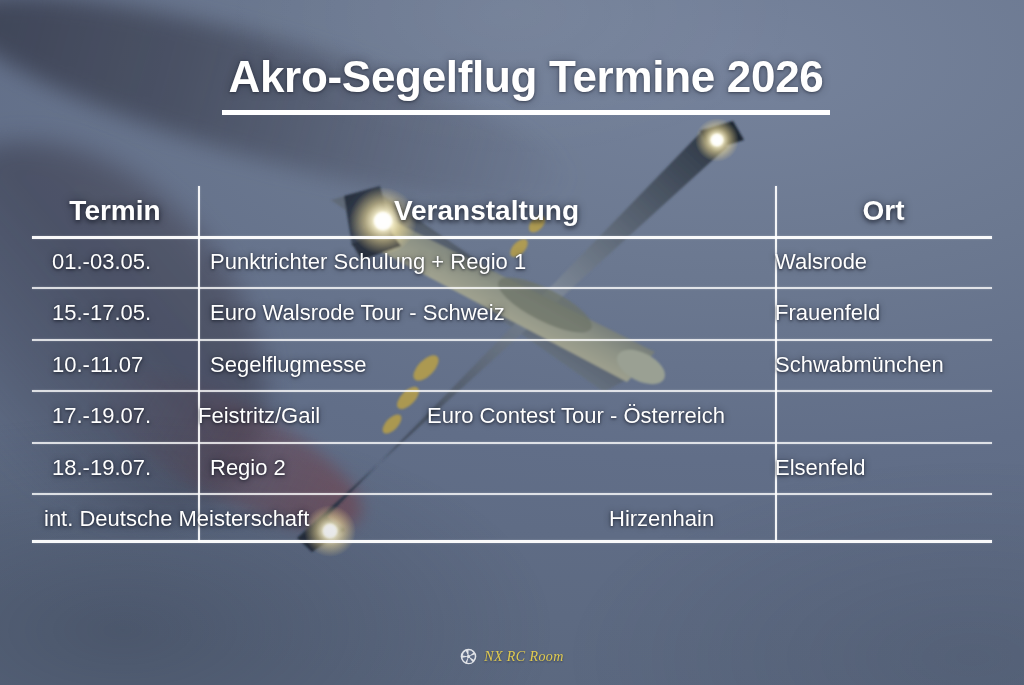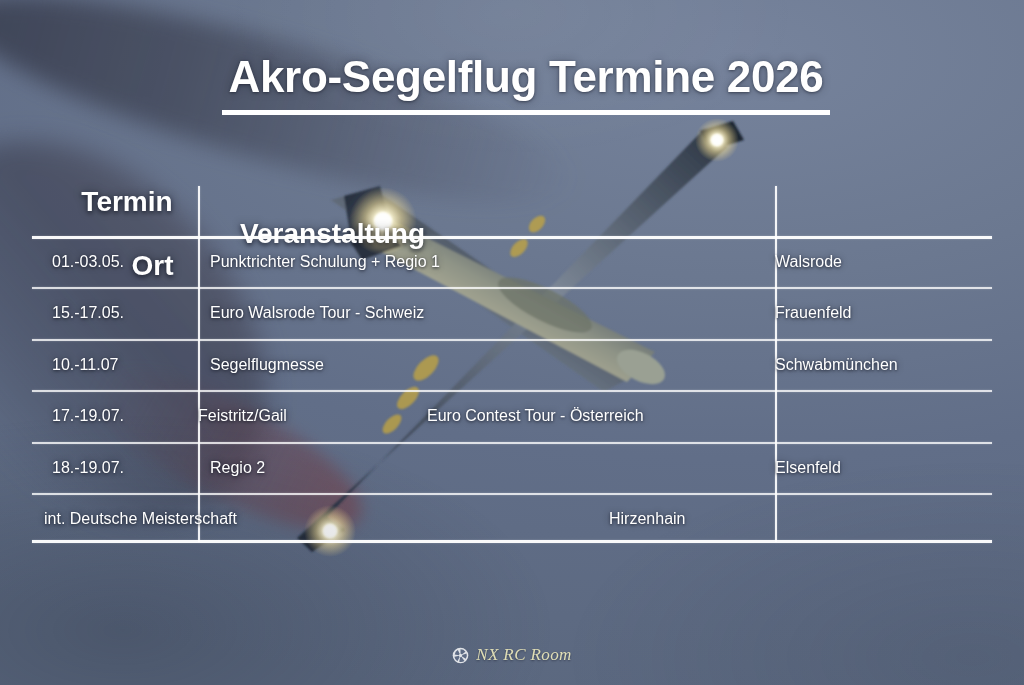--- a/index.html
+++ b/index.html
@@ -104,47 +104,47 @@
     background:rgba(255,255,255,.80);
     box-shadow:0 0 2px rgba(255,255,255,.30);
   }
   .hline.thick { height:3px; background:rgba(255,255,255,.96); }
   .hline.thin  { height:2px; }
 
   .row { position:absolute; left:0; width:960px; height:51.5px; display:flex; }
   .cell {
     display:flex; align-items:center;
     color:#ffffff;
-    font-size:16px;
+    font-size:22px;
     text-shadow:0 1px 3px rgba(20,24,36,.75), 0 0 7px rgba(20,24,36,.45);
     white-space:nowrap;
   }
   .cell.c-date  { width:166px; padding-left:20px; }
   .cell.c-event { width:577px; padding-left:12px; }
   .cell.c-place { width:217px; }
 
   
-  #header-row { position:absolute; left:12px; top:0; width:960px; height:50px; display:flex;flex-direction:column; }
+  #header-row { position:absolute; left:0; top:0; width:960px; height:50px; display:flex; }
   .hcell {
     display:flex; align-items:center; justify-content:center;
     color:#ffffff; font-size:28px; font-weight:bold;
     text-shadow:0 2px 4px rgba(20,24,36,.70), 0 0 10px rgba(20,24,36,.45);
   }
   .hcell.h-date  { width:166px; }
   .hcell.h-event { width:577px; }
   .hcell.h-place { width:217px; }
 
   
   #watermark {
     position:absolute; left:0; bottom:20px; width:1024px;
     display:flex; align-items:center; justify-content:center; gap:7px;
     z-index:6; opacity:.82;
   }
   #watermark .wm-text {
-    color:#fef9c3; font-size:17px; font-style:italic;
+    color:#fde047; font-size:14px; font-style:italic;
     font-family:"Liberation Serif", serif;
     letter-spacing:.4px;
     text-shadow:0 1px 2px rgba(20,24,36,.6);
   }
 </style>
 </head>
 <body>
 
 <div id="photo">
   <div class="smoke" id="smoke-top"></div>

